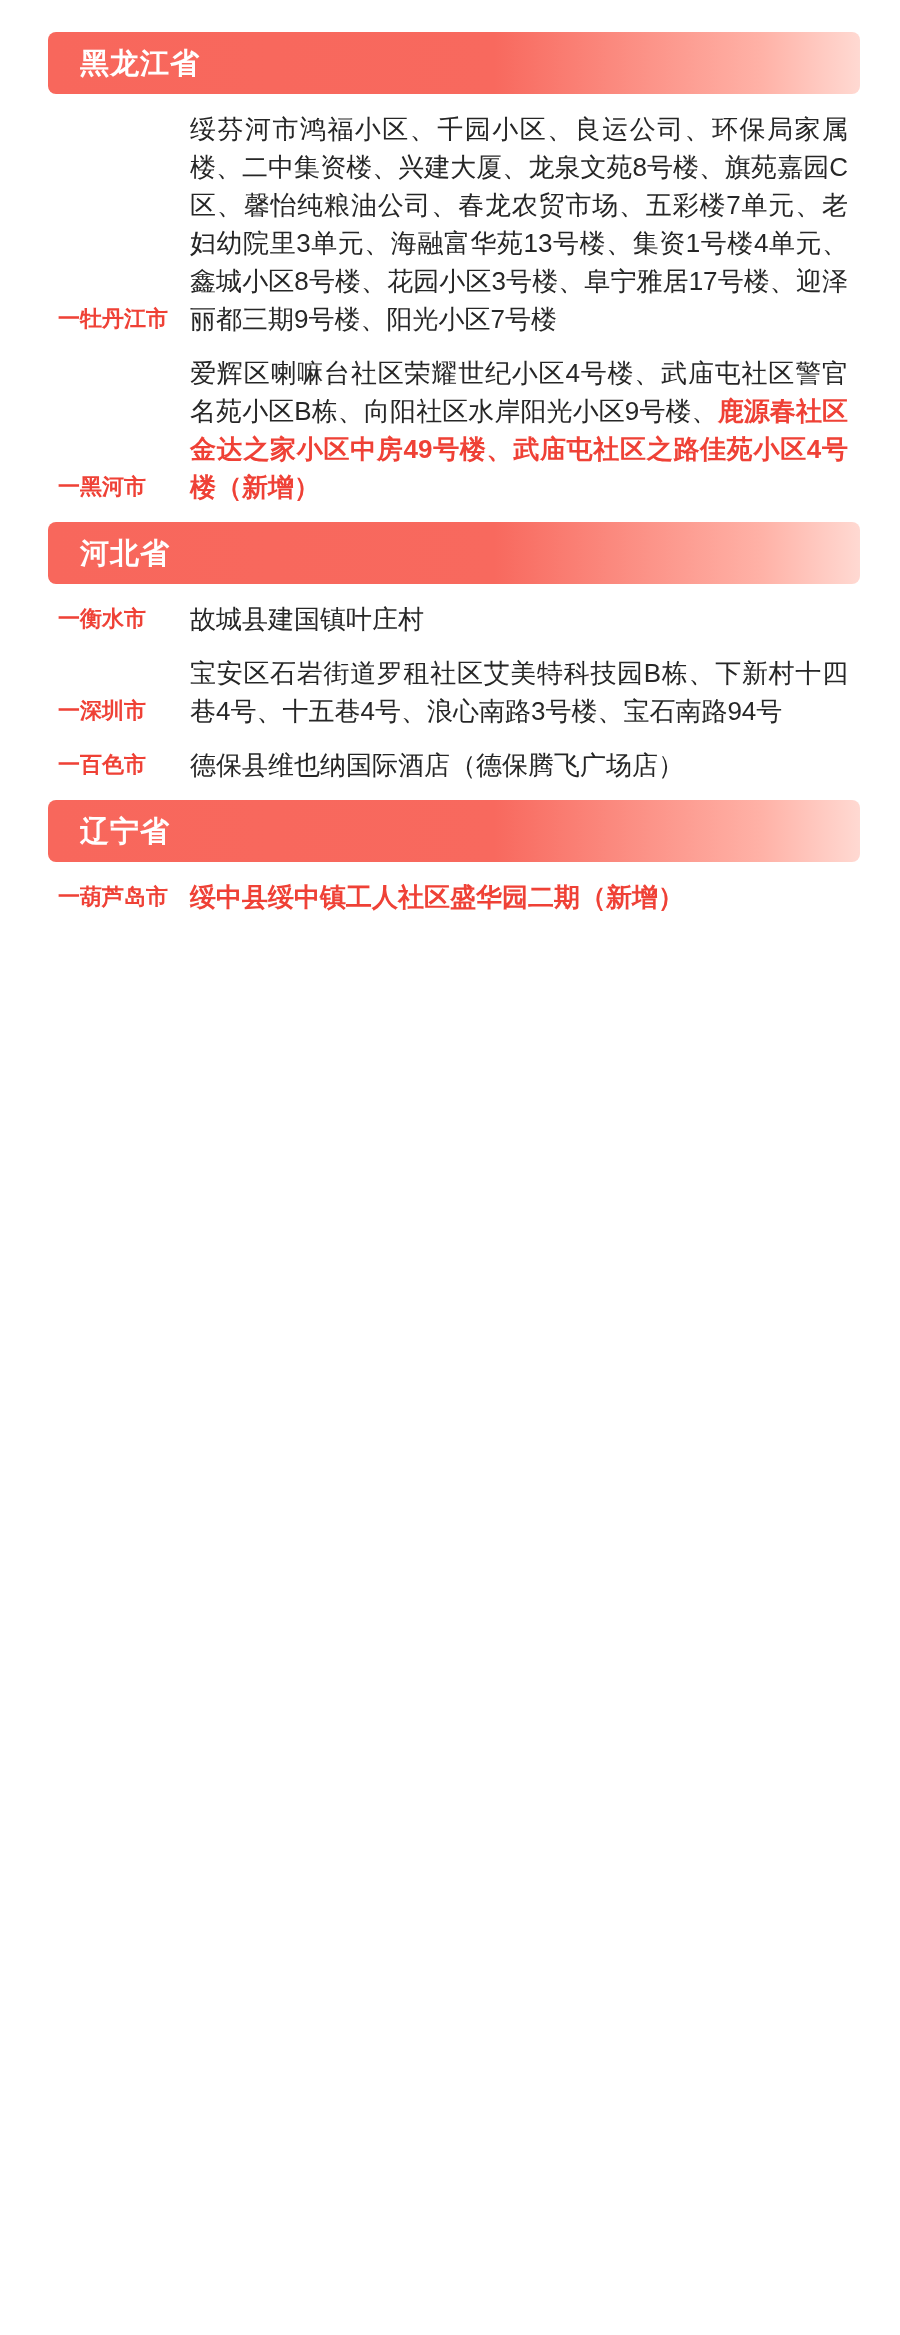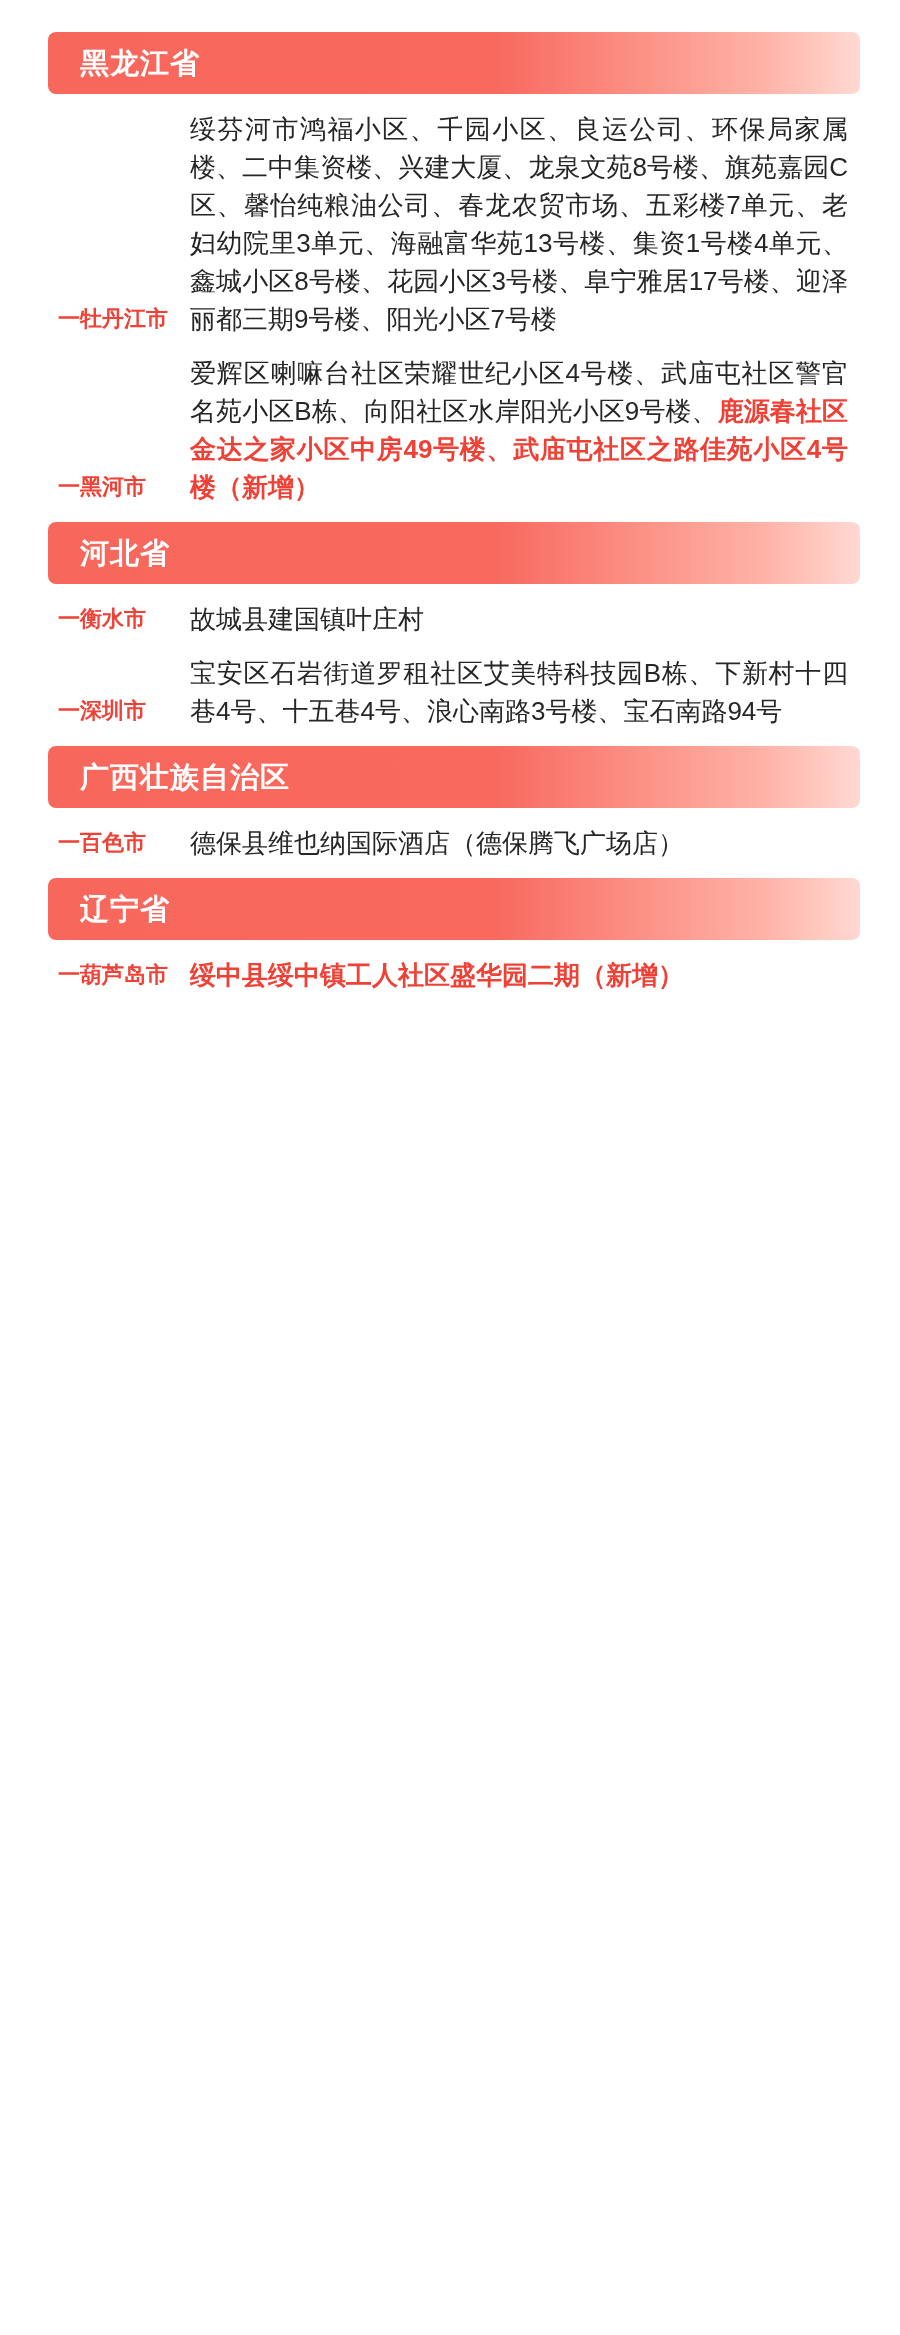--- a/index.html
+++ b/index.html
@@ -105,23 +105,20 @@
         <div class="addr">
           <p><span>故城县建国镇叶庄村</span></p>
         </div>
       </div>
       <div class="city-block">
         <div class="city-name"><span class="dash">一</span><span>深圳市</span></div>
         <div class="addr">
           <p><span>宝安区石岩街道罗租社区艾美特科技园B栋、下新村十四巷4号、十五巷4号、浪心南路3号楼、宝石南路94号</span></p>
         </div>
       </div>
-      <div class="province-bar">
-        <span class="p-name">广西壮族自治区</span>
-      </div>
       <div class="city-block">
         <div class="city-name"><span class="dash">一</span><span>百色市</span></div>
         <div class="addr">
           <p><span>德保县维也纳国际酒店（德保腾飞广场店）</span></p>
         </div>
       </div>
       <div class="province-bar">
         <span class="p-name">辽宁省</span>
       </div>
       <div class="city-block">

